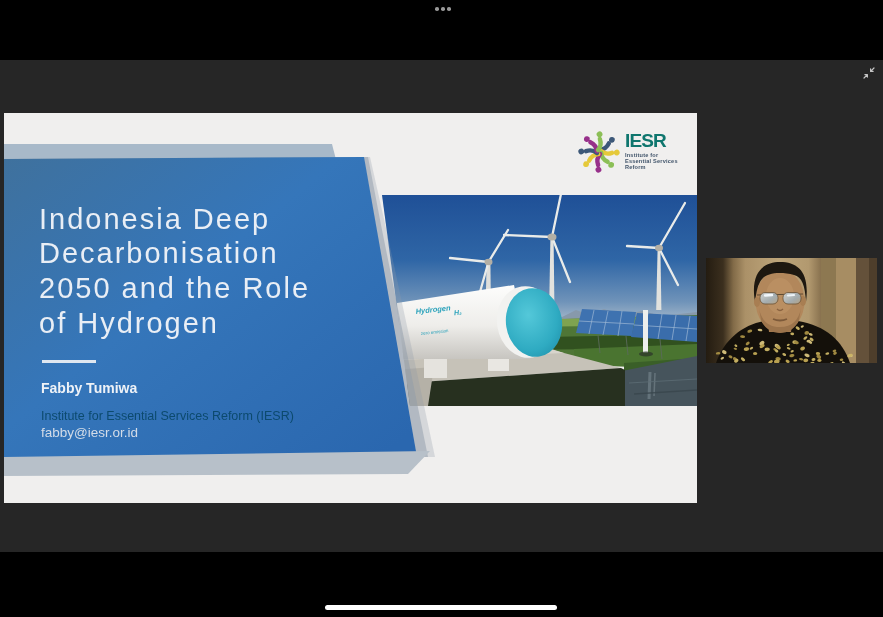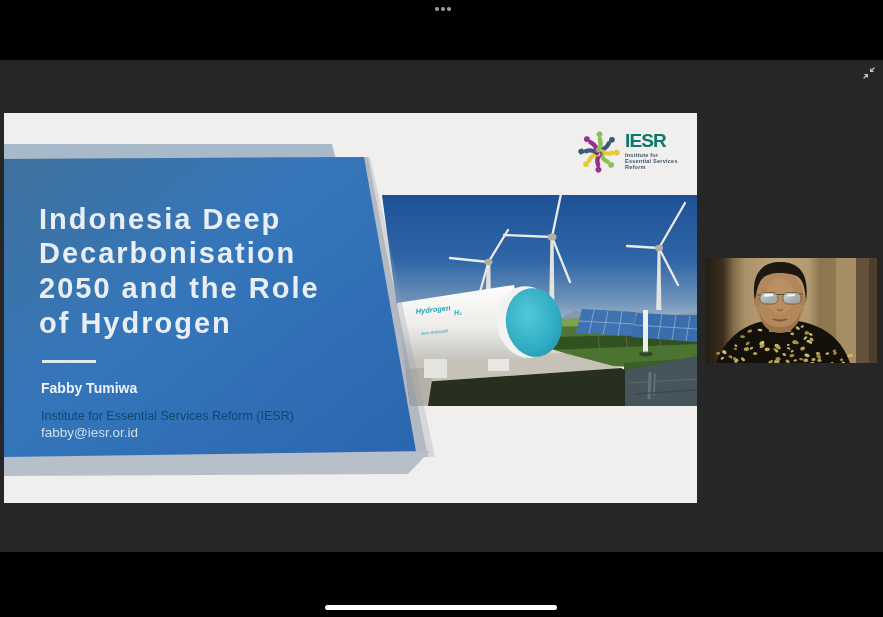--- a/index.html
+++ b/index.html
@@ -5,21 +5,21 @@
   html,body{margin:0;padding:0;}
   body{width:883px;height:617px;background:#000;font-family:"Liberation Sans",sans-serif;overflow:hidden;}
   #stage{position:relative;width:883px;height:617px;background:#000;}
   #mid{position:absolute;left:0;top:60px;width:883px;height:492px;background:#262626;}
   #slide{position:absolute;left:4px;top:113px;width:693px;height:390px;background:#f0efee;}
   #dots{position:absolute;left:435px;top:7px;font-size:0;line-height:0;}
   .dot{display:inline-block;width:3.5px;height:3.5px;border-radius:50%;background:#989898;margin-right:2.5px;}
   #homebar{position:absolute;left:325px;top:605px;width:232px;height:5px;background:#fff;border-radius:3px;}
   #video{position:absolute;left:706px;top:258px;width:171px;height:105px;}
   
-  #title{position:absolute;left:35px;top:88.5px;color:#e9eef5;font-size:29px;font-weight:bold;line-height:34.8px;letter-spacing:2px;}
+  #title{position:absolute;left:35px;top:88.5px;color:#e9eef5;font-size:29px;font-weight:normal;line-height:34.8px;letter-spacing:2px;}
   #underline{position:absolute;left:38px;top:247px;width:54px;height:3px;background:#dfe7f0;}
   #who1{position:absolute;left:37px;top:268px;color:#eef2f7;font-size:14px;font-weight:bold;line-height:1;}
   #who2{position:absolute;left:37px;top:296.5px;color:#0c4a6e;font-size:12.5px;line-height:1;}
   #who3{position:absolute;left:37px;top:313px;color:#d3dce8;font-size:13.5px;line-height:1;}
   #foot{position:absolute;right:29px;top:316.8px;text-align:right;color:#4d4d4f;font-size:11px;font-weight:bold;line-height:16.5px;}
   #logotext{position:absolute;left:621px;top:18px;color:#0f766e;font-weight:bold;font-size:19px;letter-spacing:-0.9px;line-height:1;}
   #logosub{position:absolute;left:621px;top:39px;color:#41546a;font-weight:bold;font-size:5.6px;line-height:6.2px;letter-spacing:0.2px;}
   #cornericon{position:absolute;left:862px;top:66px;width:14px;height:14px;}
 </style>
 </head>

